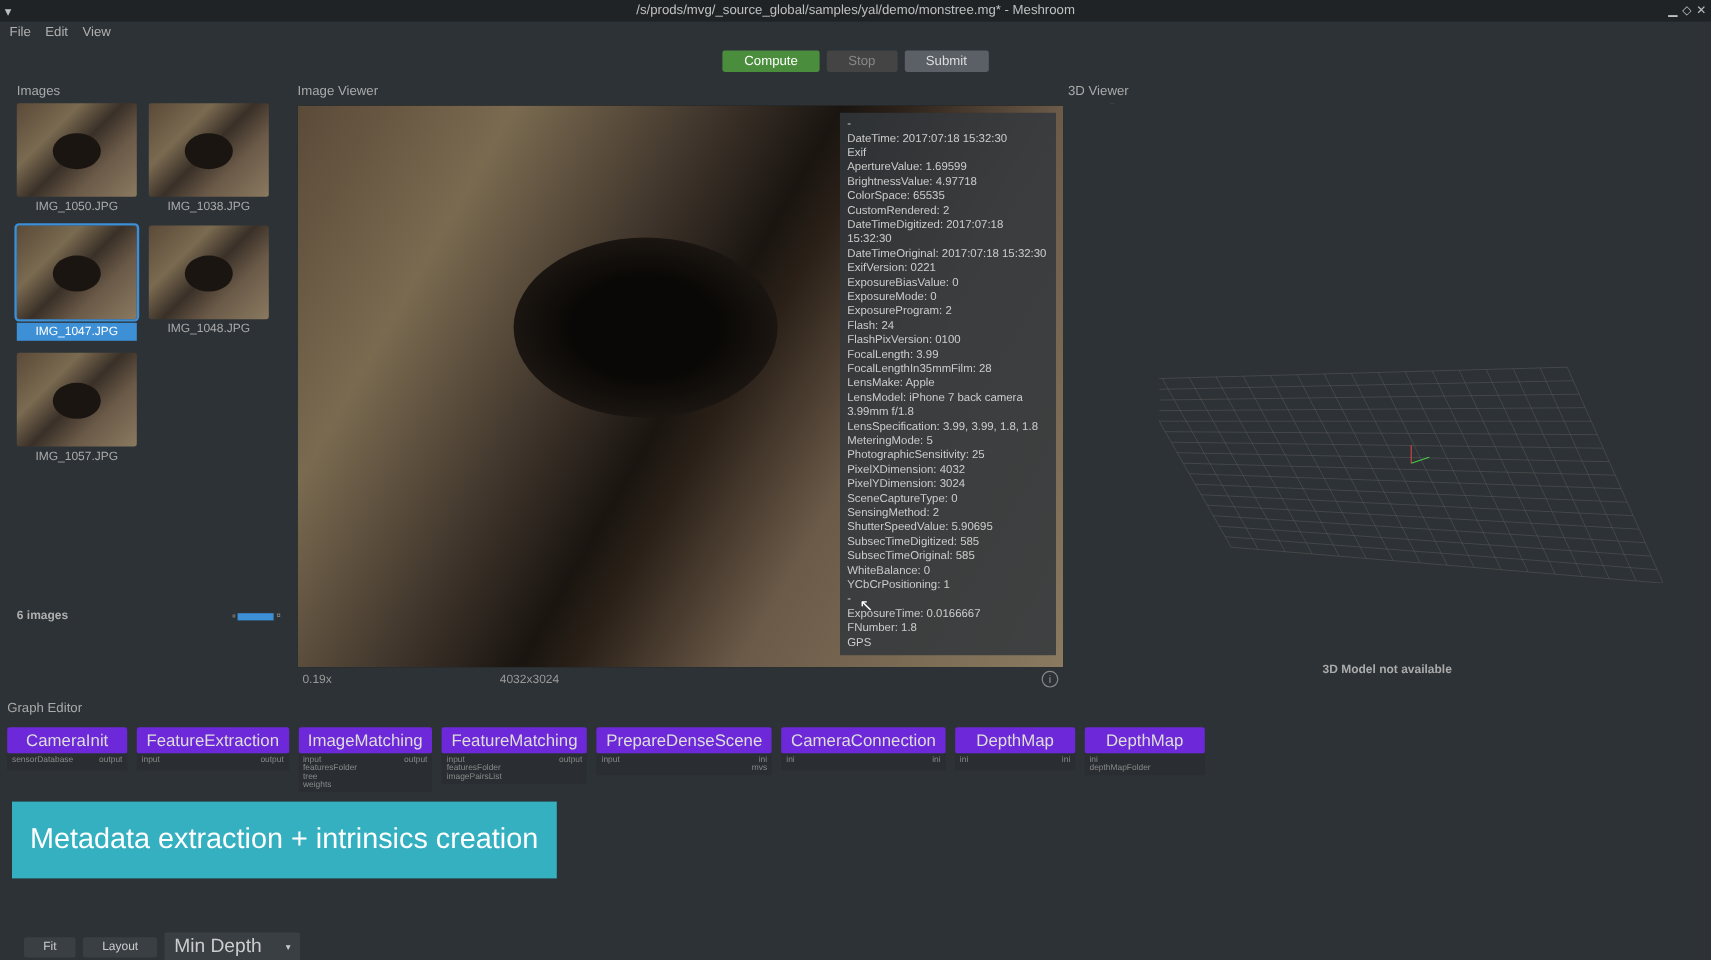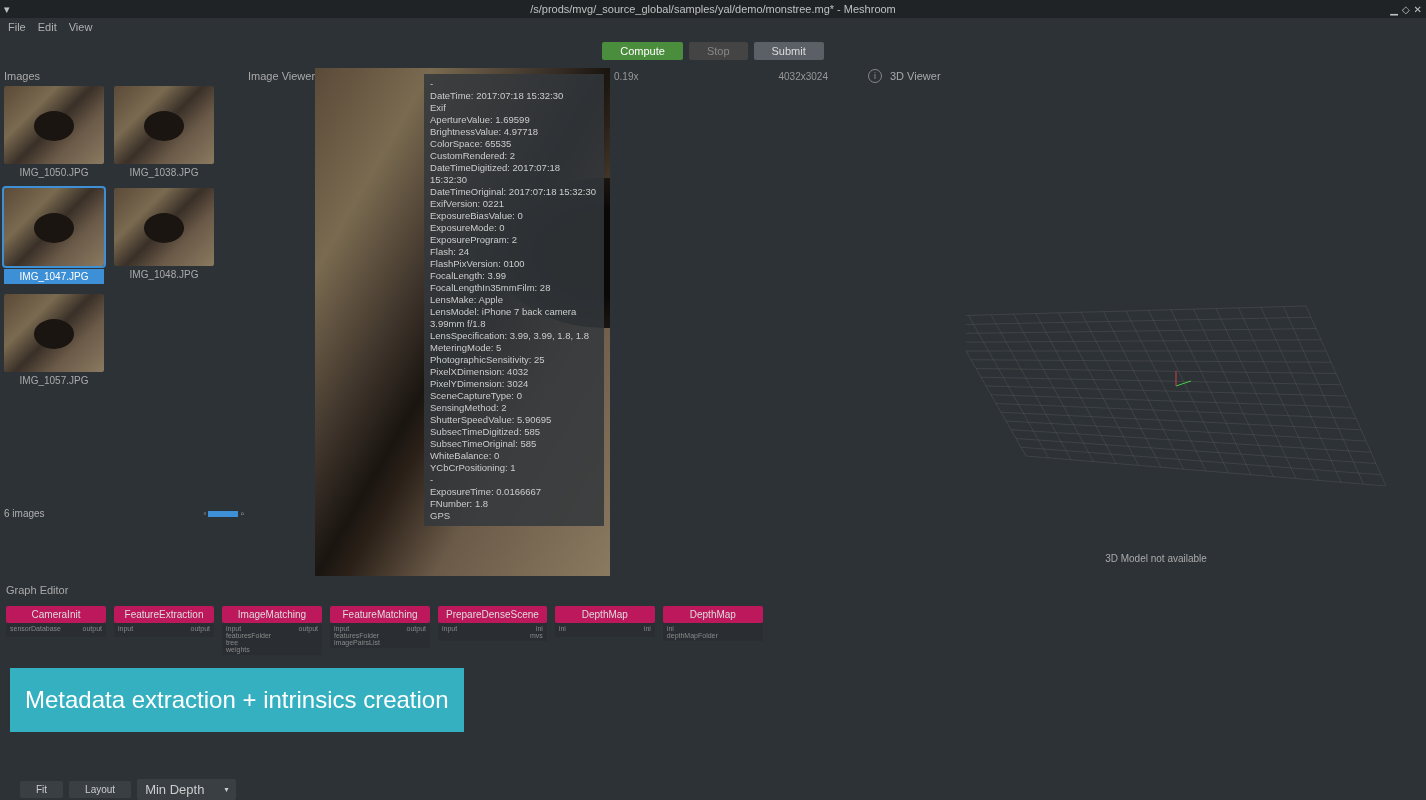--- a/index.html
+++ b/index.html
@@ -14,36 +14,36 @@
 .menubar span { cursor: pointer; }
 
 .toolbar { height: 30px; display: flex; align-items: center; justify-content: center; gap: 6px; padding: 0 8px; }
 .btn { padding: 3px 18px; border-radius: 2px; font-size: 11px; cursor: pointer; border: none; }
 .btn-compute { background: #4a8d3c; color: #fff; }
 .btn-stop { background: #444; color: #888; }
 .btn-submit { background: #5a6066; color: #ddd; }
 
 .main { display: flex; height: 510px; }
 
-.images-panel { width: 248px; padding: 0 4px; }
+.images-panel { width: 248px; padding: 0 14px; }
 .panel-title { font-size: 11px; padding: 4px 0; color: #aaa; }
 .thumbs { display: flex; flex-wrap: wrap; gap: 10px; }
 .thumb { width: 100px; cursor: pointer; }
 .thumb-img { width: 100px; height: 78px; background: #6b5a48; border-radius: 2px; position: relative; overflow: hidden; }
 .thumb.selected .thumb-img { outline: 2px solid #3d8fd6; }
 .thumb-label { text-align: center; font-size: 10px; margin-top: 3px; color: #aaa; }
 .thumb.selected .thumb-label { background: #3d8fd6; color: #fff; padding: 2px; }
 .tree-texture { background: linear-gradient(135deg, #5a4a38 0%, #7a6a50 30%, #3a3028 50%, #6b5a48 70%, #8a7a60 100%); }
 .tree-hole { position: absolute; width: 40px; height: 30px; background: #1a1510; border-radius: 50%; top: 25px; left: 30px; }
 
-.images-footer { display: flex; align-items: center; justify-content: space-between; padding: 2px 0; margin-top: auto; font-size: 10px; }
+.images-footer { display: flex; align-items: center; justify-content: space-between; padding: 2px 0; margin-top: auto; font-size: 10px; font-weight: bold; }
 .images-footer .slider-mini { display: flex; align-items: center; gap: 2px; }
 .mini-track { width: 30px; height: 6px; background: #3d8fd6; }
 
-.viewer-panel { width: 638px; display: flex; position: relative; }
+.viewer-panel { width: 638px; display: flex; flex-direction: column; position: relative; }
 .viewer-img { flex: 1; background: #1a1a1a; position: relative; overflow: hidden; margin-top: 2px; }
 .big-tree { position: absolute; inset: 0; background: linear-gradient(120deg, #5a4a38 0%, #7a6a50 20%, #3a3028 40%, #1a1510 50%, #2a2018 55%, #6b5a48 70%, #8a7a60 100%); }
 .big-hole { position: absolute; width: 220px; height: 150px; background: radial-gradient(ellipse, #0a0806 40%, #1a1510 70%, #3a3028 100%); border-radius: 50%; top: 110px; left: 180px; }
 .metadata-overlay { position: absolute; top: 6px; right: 6px; width: 180px; background: rgba(50,55,60,0.85); padding: 4px 6px; font-size: 9.5px; line-height: 12px; color: #ccc; max-height: 460px; overflow: hidden; }
 .metadata-overlay div { white-space: normal; word-break: break-word; }
 .cursor-arrow { position: absolute; top: 408px; left: 468px; font-size: 14px; color: #fff; pointer-events: none; }
 .viewer-footer { height: 20px; display: flex; align-items: center; padding: 0 4px; gap: 40px; font-size: 10px; color: #999; }
 .viewer-footer .info-icon { margin-left: auto; width: 14px; height: 14px; border: 1px solid #888; border-radius: 50%; text-align: center; line-height: 12px; font-size: 9px; }
 
 .viewer3d-panel { flex: 1; display: flex; flex-direction: column; position: relative; }
@@ -51,35 +51,35 @@
 .viewer3d-controls .row { display: flex; align-items: center; gap: 6px; height: 14px; }
 .slider-track { width: 36px; height: 4px; background: #3d8fd6; position: relative; }
 .slider-track::after { content:''; position:absolute; right:-3px; top:-3px; width:4px; height:10px; background:#888; }
 .scale-box { width: 8px; height: 8px; border: 1px solid #888; margin-left: 24px; }
 .viewer3d-opts { position: absolute; top: 18px; right: 6px; font-size: 10px; }
 .viewer3d-opts .opt { display: flex; align-items: center; gap: 6px; height: 18px; justify-content: flex-end; }
 .check { font-size: 9px; color: #888; }
 .close-x { color: #aaa; margin-left: 6px; }
 .viewer3d-scene { flex: 1; position: relative; background: #2d3236; }
 .grid3d { position: absolute; top: 200px; left: 80px; width: 420px; height: 200px; }
-.msg-notavail { position: absolute; bottom: 12px; left: 50%; transform: translateX(-50%); font-size: 10px; color: #aaa; }
+.msg-notavail { position: absolute; bottom: 12px; left: 50%; transform: translateX(-50%); font-size: 10px; color: #aaa; font-weight: bold; }
 
 .graph-editor { padding: 4px 6px; height: 190px; }
 .graph-nodes { display: flex; gap: 8px; margin-top: 6px; flex-wrap: nowrap; }
 .node { display: flex; flex-direction: column; }
-.node-title { background: #be185d; color: #ddd; font-size: 10px; padding: 3px 8px; border-radius: 2px; text-align: center; min-width: 100px; cursor: pointer; }
+.node-title { background: #6d28d9; color: #ddd; font-size: 14px; padding: 3px 8px; border-radius: 2px; text-align: center; min-width: 100px; cursor: pointer; }
 .node-body { background: #2a2e32; font-size: 7px; color: #888; padding: 2px 4px; display: flex; justify-content: space-between; min-height: 14px; }
 .node-body .left { text-align: left; }
 .node-body .right { text-align: right; }
 
 .caption-banner { position: absolute; left: 10px; top: 668px; background: #35b0c0; color: #fff; font-size: 24px; padding: 18px 15px; font-weight: 300; }
 
 .bottom-bar { position: absolute; bottom: 0; left: 0; right: 0; height: 22px; display: flex; align-items: center; gap: 6px; padding: 0 20px; background: #2d3236; }
 .btn-small { background: #3a3f44; color: #ccc; padding: 3px 16px; border-radius: 2px; font-size: 10px; border: none; cursor: pointer; }
-.dropdown { background: #3a3f44; color: #ccc; padding: 3px 8px; border-radius: 2px; font-size: 13px; display: flex; align-items: center; gap: 20px; cursor: pointer; }
+.dropdown { background: #3a3f44; color: #ccc; padding: 3px 8px; border-radius: 2px; font-size: 16px; display: flex; align-items: center; gap: 20px; cursor: pointer; }
 .dropdown::after { content: '▾'; font-size: 8px; }
 </style>
 </head>
 <body>
 
 <div class="titlebar">
   <span class="winicon">▾</span>
   <span>/s/prods/mvg/_source_global/samples/yal/demo/monstree.mg* - Meshroom</span>
   <div class="wincontrols">
     <span>▁</span>
@@ -322,20 +322,27 @@
         </div>
       </div>
       <div class="node">
         <div class="node-title">PrepareDenseScene</div>
         <div class="node-body">
           <div class="left">input</div>
           <div class="right">ini<br>mvs</div>
         </div>
       </div>
       <div class="node">
+        <div class="node-title">CameraConnection</div>
+        <div class="node-body">
+          <div class="left">ini</div>
+          <div class="right">ini</div>
+        </div>
+      </div>
+      <div class="node">
         <div class="node-title">DepthMap</div>
         <div class="node-body">
           <div class="left">ini</div>
           <div class="right">ini</div>
         </div>
       </div>
       <div class="node">
         <div class="node-title">DepthMap</div>
         <div class="node-body">
           <div class="left">ini<br>depthMapFolder</div>

